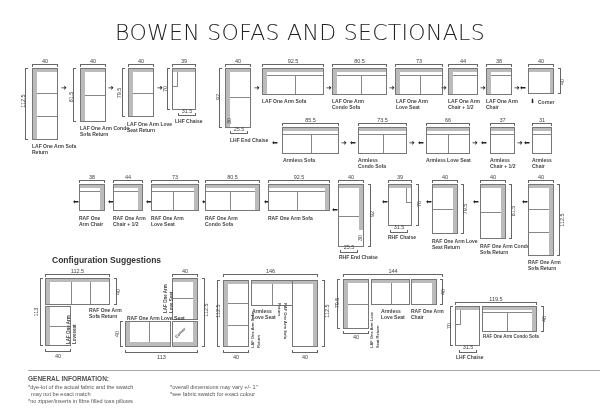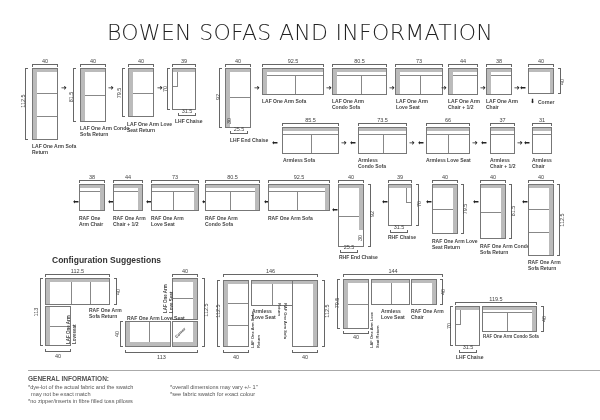--- a/index.html
+++ b/index.html
@@ -17,21 +17,21 @@
   .section-title { position: absolute; left: 52px; top: 255px; font-size: 8.5px; font-weight: bold; color: #333; }
   .divider { position: absolute; left: 28px; top: 370px; width: 572px; height: 1px; background: #aaa; }
   .info-title { position: absolute; left: 28px; top: 375px; font-size: 6.5px; font-weight: bold; color: #555; }
   .info { position: absolute; font-size: 5.6px; color: #555; line-height: 7px; white-space: nowrap; }
   .vtext { transform: rotate(-90deg); transform-origin: center; }
   .v90 { transform: rotate(90deg); transform-origin: center; }
 </style>
 </head>
 <body>
 
-<div class="title">BOWEN SOFAS AND INFORMATION</div>
+<div class="title">BOWEN SOFAS AND SECTIONALS</div>
 
 <div class="piece">
   <div class="dim" style="left:32px;top:58px;width:26px;">40</div>
   <div class="dimline" style="left:32px;top:64px;width:26px;height:3px;border-top-width:1px;border-left-width:1px;border-right-width:1px;"></div>
   <div class="box" style="left:32px;top:68px;width:26px;height:72px;">
     <div class="band" style="left:0;top:0;width:4px;height:70px;"></div>
     <div class="band" style="left:0;top:0;width:24px;height:3px;"></div>
     <div class="seat-line" style="left:4px;top:24px;width:20px;height:1px;"></div>
     <div class="seat-line" style="left:4px;top:47px;width:20px;height:1px;"></div>
   </div>

